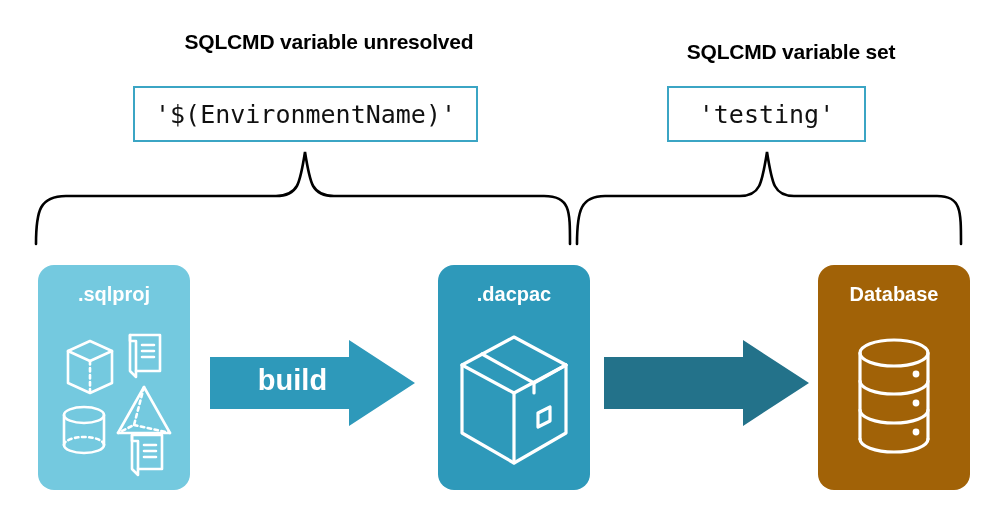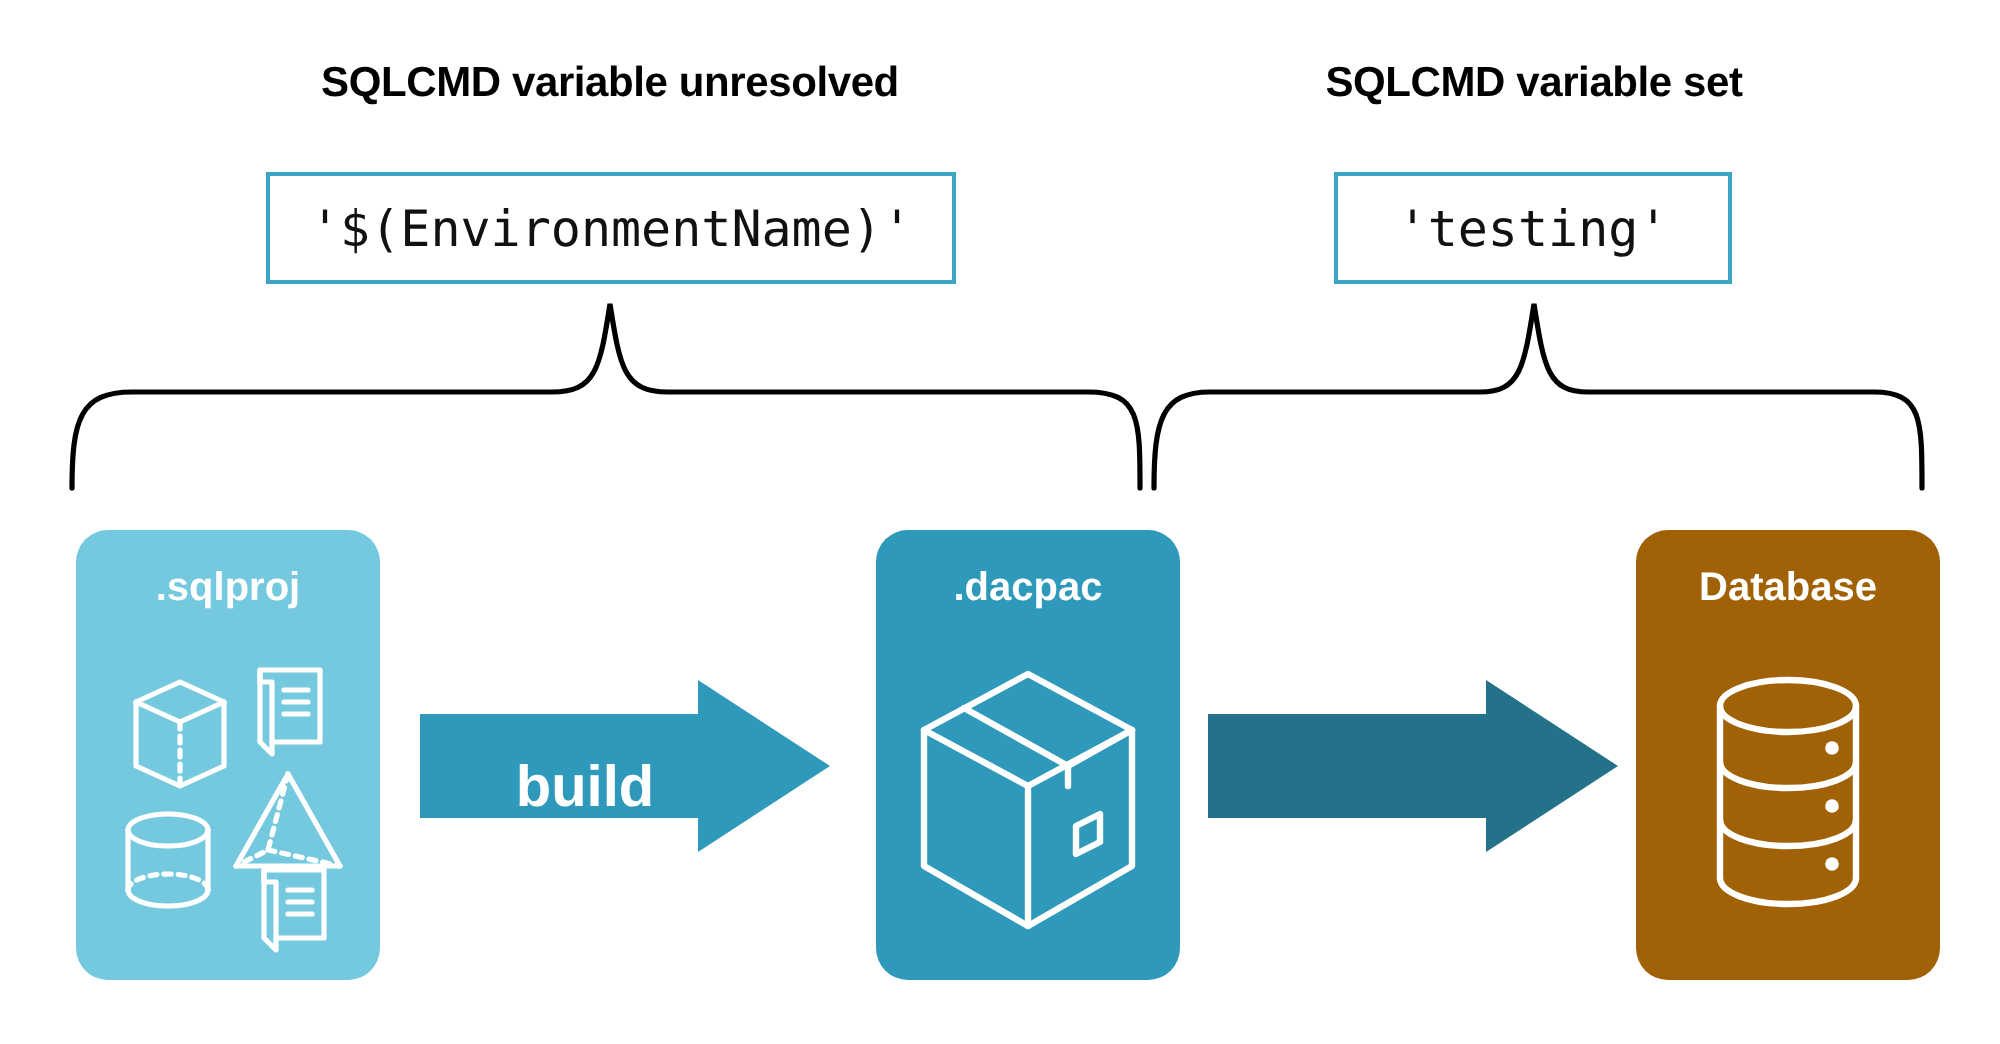--- a/index.html
+++ b/index.html
@@ -26,23 +26,24 @@
   .group-label {
     position: absolute;
     font-family: "Liberation Sans", sans-serif;
     font-weight: bold;
     font-size: 21px;
     color: #000000;
     letter-spacing: -0.2px;
     text-align: center;
     white-space: nowrap;
     transform: translateX(-50%);
+    margin-left: 24px;
   }
   #label-left  { left: 305px; top: 30px; }
-  #label-right { left: 767px; top: 30px; }
+  #label-right { left: 767px; top: 40px; }
 
   
   .code-box {
     position: absolute;
     box-sizing: border-box;
     border: 2px solid #3BA5C4;
     background: #ffffff;
     display: flex;
     align-items: center;
     justify-content: center;
@@ -113,21 +114,20 @@
     left: 0;
     top: 24px;
     width: 165px;
     text-align: center;
     font-family: "Liberation Sans", sans-serif;
     font-weight: bold;
     font-size: 29px;
     color: #ffffff;
     white-space: nowrap;
     pointer-events: none;
-    margin-top: 14px;
   }
 </style>
 </head>
 <body>
 
 <div id="diagram-root">
 
   <div class="group-label" id="label-left">SQLCMD variable unresolved</div>
 
   <div class="group-label" id="label-right">SQLCMD variable set</div>

